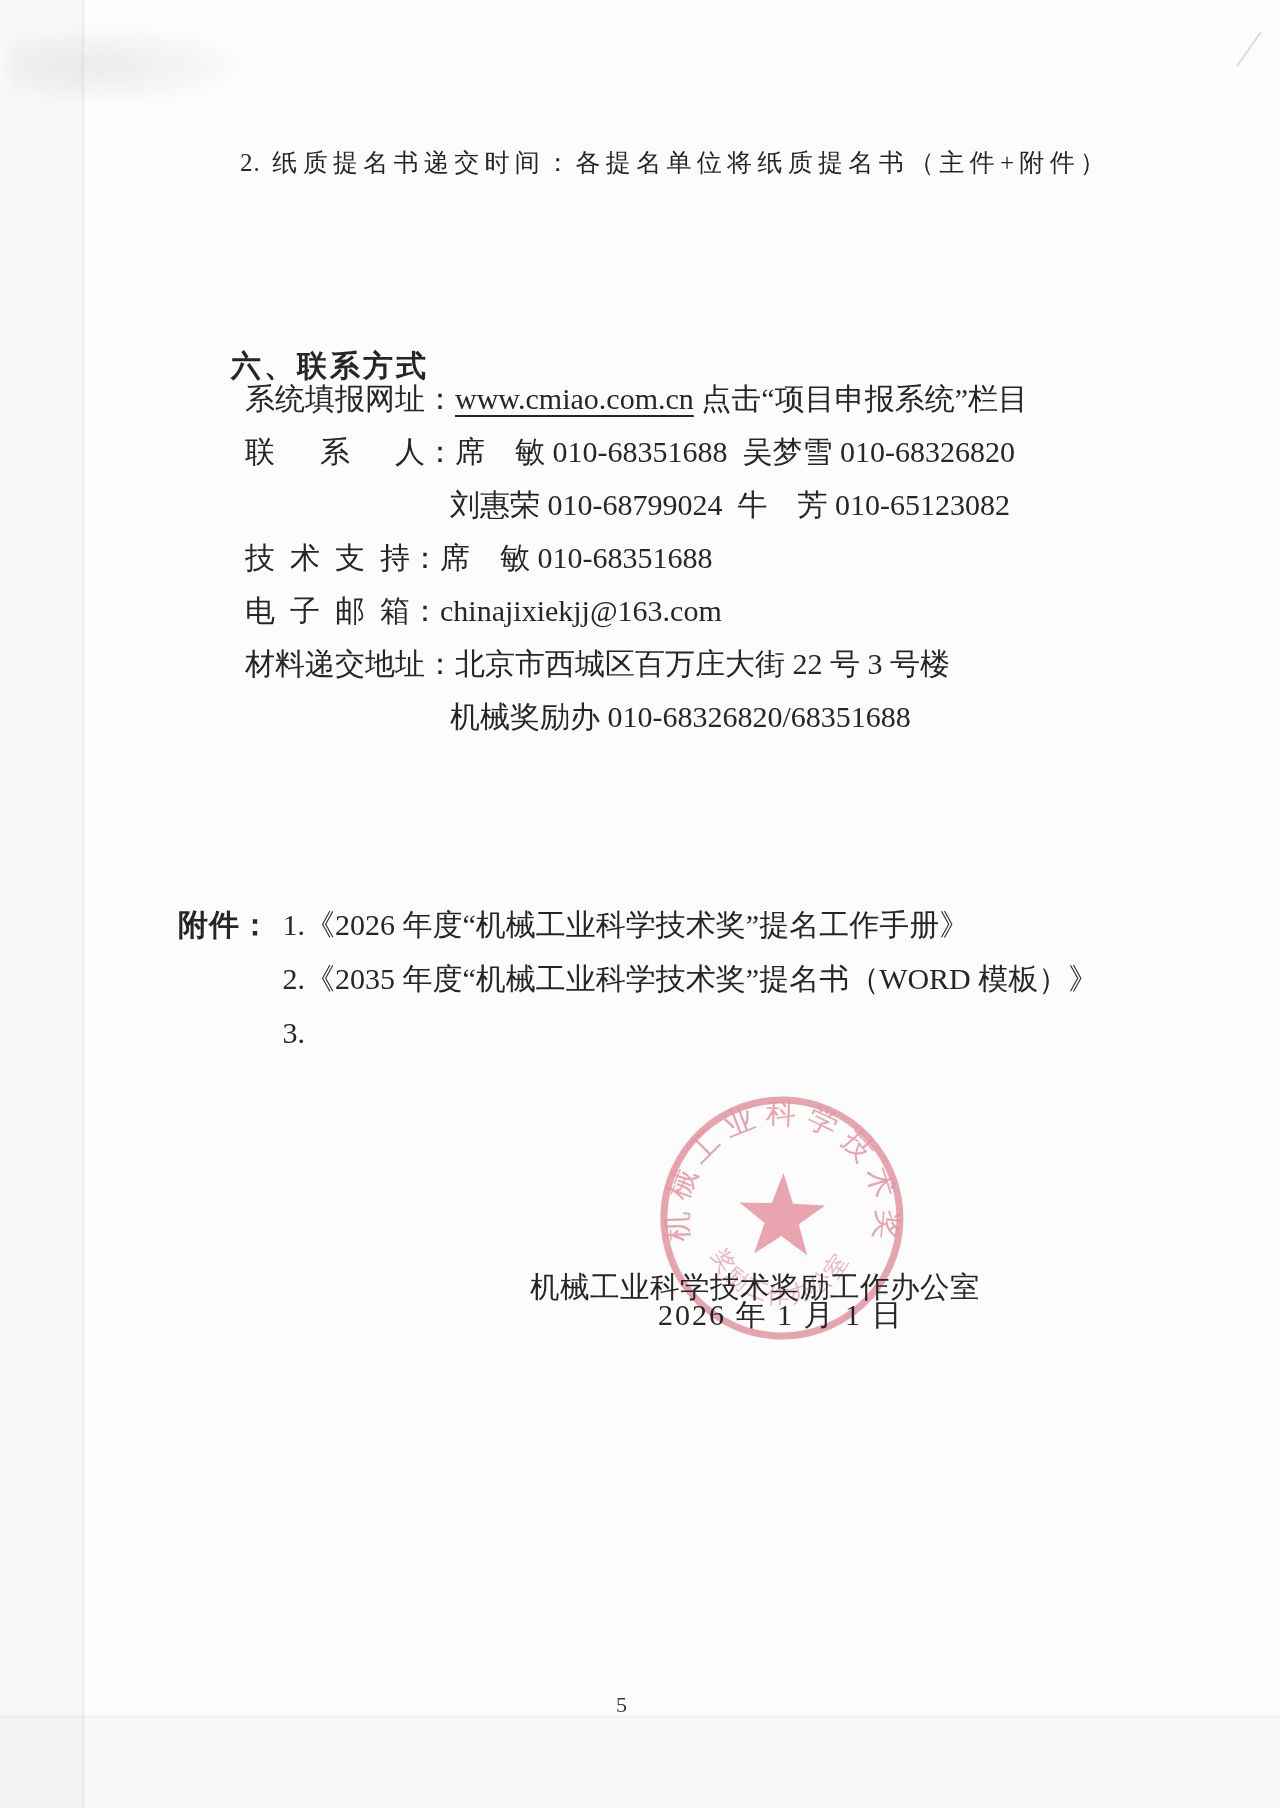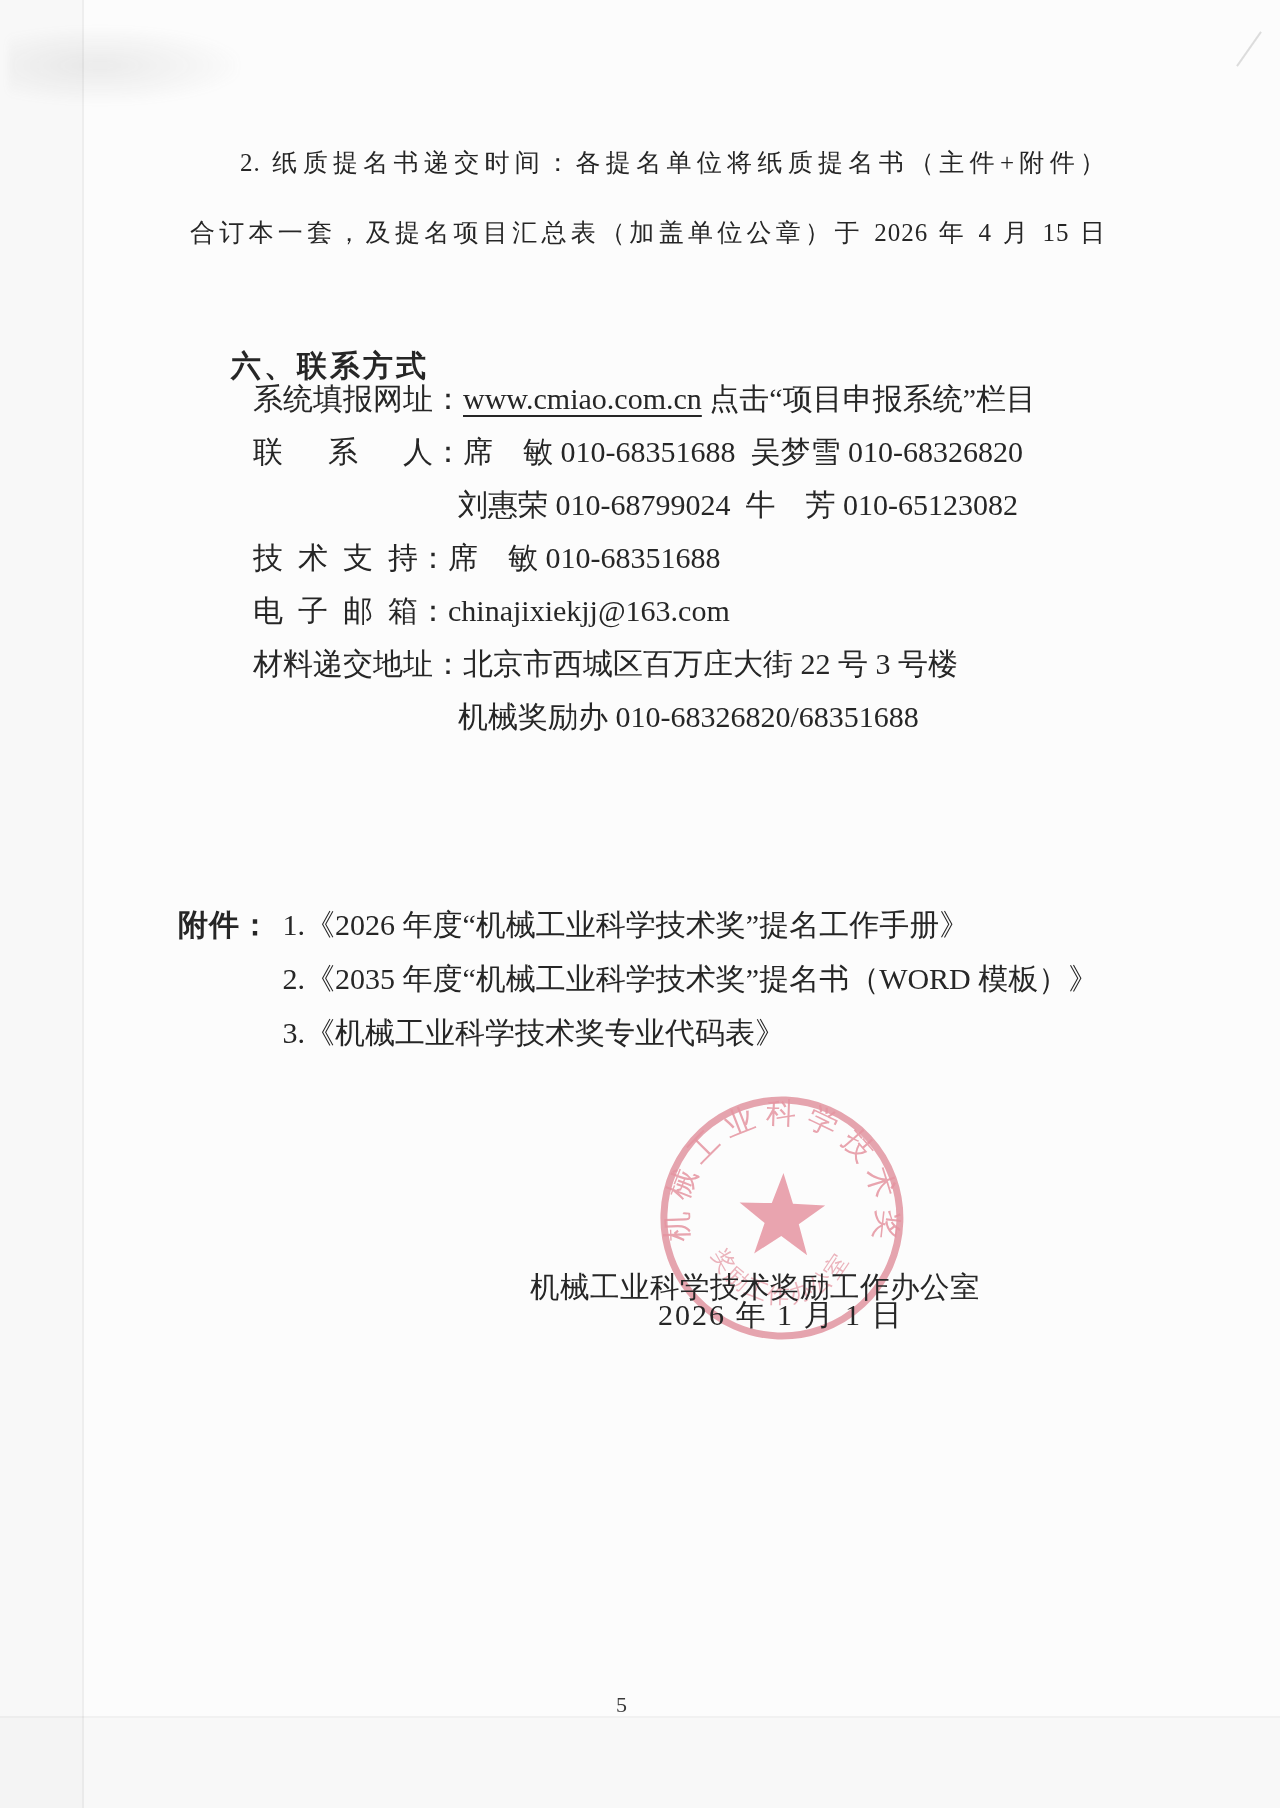--- a/index.html
+++ b/index.html
@@ -34,21 +34,21 @@
     text-align:justify;text-align-last:justify;
     -webkit-text-justify:inter-character;text-justify:inter-character;
     white-space:nowrap0;
   }
   .jline.indent{text-indent:50px;}
   .heading{
     position:absolute;left:231px;top:346px;
     font-size:30px;font-weight:bold;letter-spacing:3px;
   }
   .contacts{
-    position:absolute;left:253px;top:372px;width:900px;
+    position:absolute;left:245px;top:372px;width:900px;
     font-size:30px;line-height:53px;
   }
   .c-row{white-space:nowrap;}
   .c-label{display:inline;}
   .c-indent{padding-left:205px;}
   .url{text-decoration:underline;text-underline-offset:6px;text-decoration-thickness:1.5px;}
   .attachments{
     position:absolute;left:178px;top:898px;width:1000px;
     font-size:30px;line-height:54px;text-align:right;
   }
@@ -81,21 +81,20 @@
 
   <div class="left-band"></div>
   <div class="scan-vline"></div>
   <div class="scan-hline"></div>
   <div class="bottom-band"></div>
   <div class="corner-smudge"></div>
   <div class="tr-mark"></div>
 
   <div class="para">
     <div class="jline indent">2. 纸质提名书递交时间：各提名单位将纸质提名书（主件+附件）</div>
-    <div class="jline">合订本一套，及提名项目汇总表（加盖单位公章）于 2026 年 4 月 15 日</div>
   </div>
 
   <div class="heading">六、联系方式</div>
 
   <div class="contacts">
     <div class="c-row"><span class="c-label">系统填报网址</span><span>：</span><span class="url">www.cmiao.com.cn</span><span> 点击“项目申报系统”栏目</span></div>
     <div class="c-row"><span class="c-label">联  系  人</span><span>：</span><span>席 敏 010-68351688 吴梦雪 010-68326820</span></div>
     <div class="c-row c-indent"><span>刘惠荣 010-68799024 牛 芳 010-65123082</span></div>
     <div class="c-row"><span class="c-label">技 术 支 持</span><span>：</span><span>席 敏 010-68351688</span></div>
     <div class="c-row"><span class="c-label">电 子 邮 箱</span><span>：</span><span>chinajixiekjj@163.com</span></div>
@@ -110,21 +109,20 @@
       <span class="att-text">《2026 年度“机械工业科学技术奖”提名工作手册》</span>
     </div>
     <div class="att-row">
       <span class="att-label"></span>
       <span class="att-num">2.</span>
       <span class="att-text">《2035 年度“机械工业科学技术奖”提名书（WORD 模板）》</span>
     </div>
     <div class="att-row">
       <span class="att-label"></span>
       <span class="att-num">3.</span>
-      <span class="att-text">《机械工业科学技术奖专业代码表》</span>
     </div>
   </div>
 
   <svg class="stamp" viewBox="0 0 260 260" xmlns="http://www.w3.org/2000/svg">
     <defs>
       <path id="arcTop" d="M 40.7 165.5 A 95 95 0 1 1 219.3 165.5" fill="none"></path>
       <path id="arcBottom" d="M 63.0 175.0 A 74 74 0 0 0 197.0 175.0" fill="none"></path>
     </defs>
     <circle cx="130" cy="133" r="118" fill="none" stroke="#dc7f8d" stroke-width="7" opacity="0.8"></circle>
     <polygon points="130,88 140.6,118.4 172.8,119.1 147.1,138.6 156.5,169.4 130,151 103.5,169.4 112.9,138.6 87.2,119.1 119.4,118.4" fill="#e2808f" opacity="0.8"></polygon>

